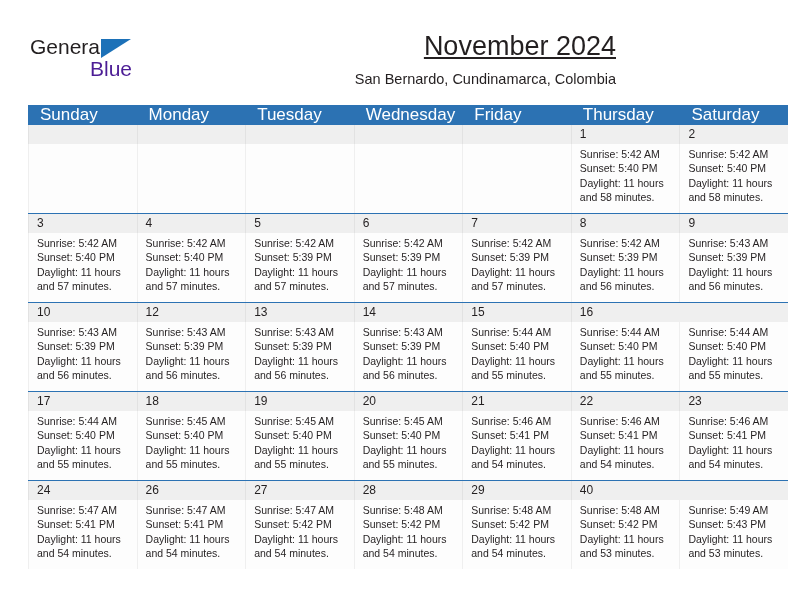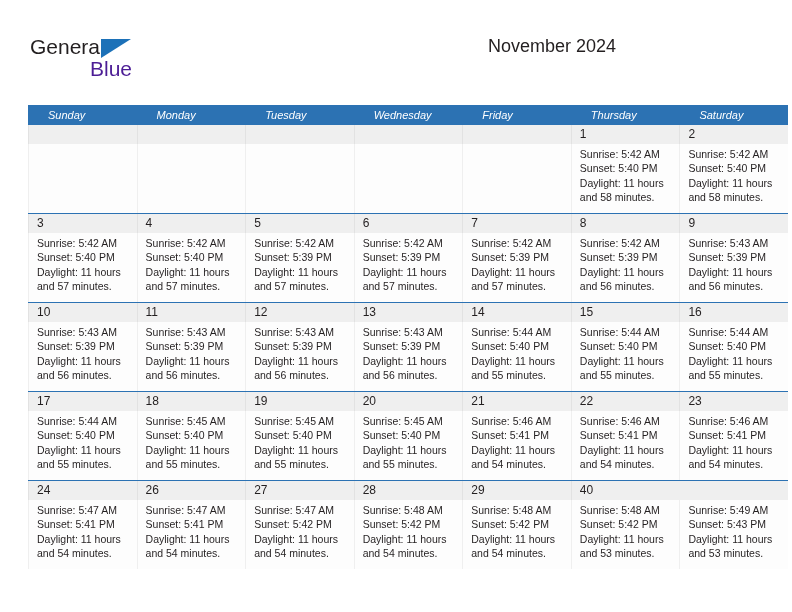--- a/index.html
+++ b/index.html
@@ -64,24 +64,25 @@
     line-height: 22px;
     text-align: center;
   }
   .title-block {
     position: absolute;
     right: 36px;
     top: 30px;
     text-align: right;
   }
   .cal-title {
-    font-size: 18px;
+    font-size: 27px;
     color: #231f20;
     line-height: 32px;
     white-space: nowrap;
+    text-decoration: underline;
   }
   .cal-subtitle {
     font-size: 14.5px;
     color: #231f20;
     line-height: 20px;
     margin-top: 7px;
     white-space: nowrap;
   }
 
   
@@ -94,27 +95,26 @@
   .dow-row {
     display: flex;
     width: 760px;
     height: 20px;
     background: #2c72b3;
   }
   .dow-cell {
     width: 108.571px;
     height: 20px;
     box-sizing: border-box;
-    padding-left: 20px;
+    padding-left: 12px;
     color: #ffffff;
-    font-size: 11px;
+    font-size: 17px;
     line-height: 20px;
     white-space: nowrap;
     overflow: hidden;
-    font-style: italic;
   }
 
   .week {
     width: 760px;
     border-top: 1.5px solid #2c72b3;
     box-sizing: border-box;
   }
   .week:first-of-type {
     border-top: none;
   }
@@ -171,20 +171,21 @@
 <div class="page">
 
   <div class="header">
     <div class="logo">
       <span class="logo-general">General</span>
       <span class="logo-tri"></span>
       <span class="logo-blue">Blue</span>
     </div>
     <div class="title-block">
       <div class="cal-title">November 2024</div>
+      <div class="cal-subtitle">San Bernardo, Cundinamarca, Colombia</div>
     </div>
   </div>
 
   <div class="calendar">
     <div class="dow-row" id="dow-row">
         <div class="dow-cell">Sunday</div>
         <div class="dow-cell">Monday</div>
         <div class="dow-cell">Tuesday</div>
         <div class="dow-cell">Wednesday</div>
         <div class="dow-cell">Friday</div>
@@ -264,21 +265,20 @@
             <div class="body-cell">
               <div class="line">Sunrise: 5:43 AM</div>
               <div class="line">Sunset: 5:39 PM</div>
               <div class="line wrap">Daylight: 11 hours and 56 minutes.</div>
             </div>
           </div>
         </div>
         <div class="week">
           <div class="week-numbers">
             <div class="num-cell">10</div>
-            <div class="num-cell">11</div>
             <div class="num-cell">12</div>
             <div class="num-cell">13</div>
             <div class="num-cell">14</div>
             <div class="num-cell">15</div>
             <div class="num-cell">16</div>
           </div>
           <div class="week-body">
             <div class="body-cell">
               <div class="line">Sunrise: 5:43 AM</div>
               <div class="line">Sunset: 5:39 PM</div>

